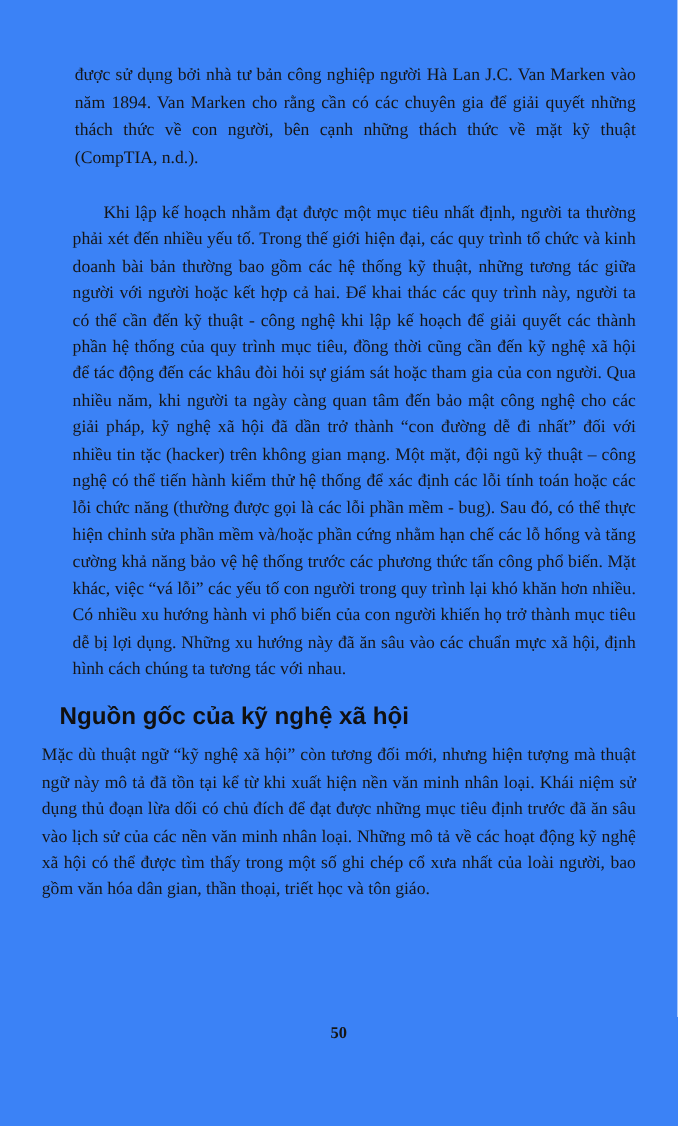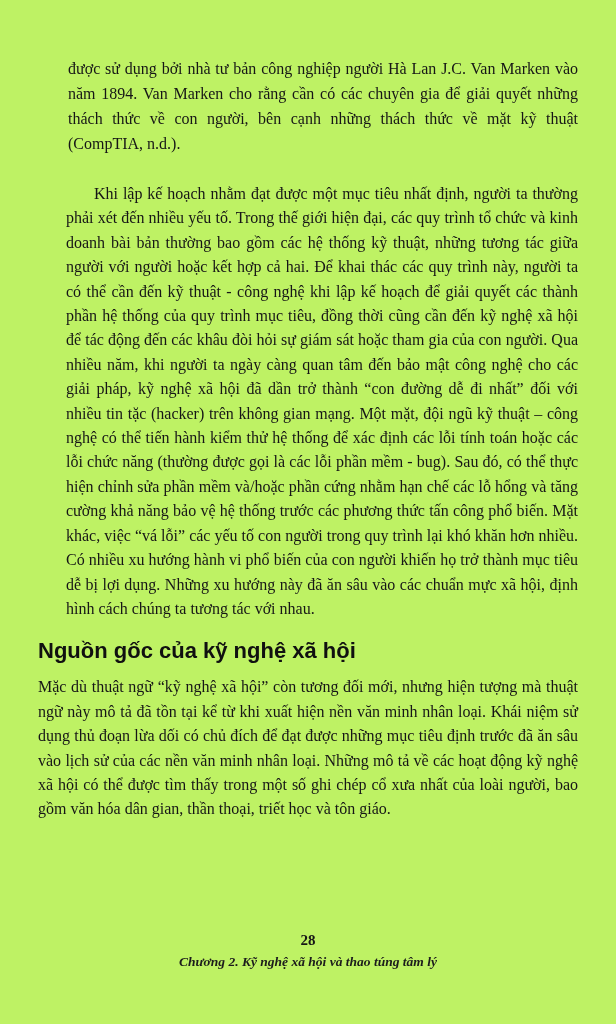--- a/index.html
+++ b/index.html
@@ -4,21 +4,21 @@
 <style>
   html, body {
     margin: 0;
     padding: 0;
     background: #ffffff;
   }
   .page {
     position: relative;
     width: 616px;
     height: 1024px;
-    background: #bef264;
+    background: #3b82f6;
     box-sizing: border-box;
     padding: 56px 38px 0 38px;
     font-family: "Liberation Serif", serif;
     color: #161616;
     overflow: hidden;
   }
   .quote {
     margin: 0 0 26px 30px;
     text-align: justify;
     font-size: 16px;
@@ -28,21 +28,21 @@
     margin: 0;
     text-align: justify;
     font-size: 16px;
     line-height: 24.4px;
   }
   .first-indent {
     text-indent: 28px;
     margin-left: 28px;
   }
   .section-heading {
-    margin: 16px 0 10px 0;
+    margin: 16px 0 10px 16px;
     font-family: "Liberation Sans", sans-serif;
     font-weight: bold;
     font-size: 22px;
     line-height: 28px;
     color: #101010;
   }
   .footer-area {
     position: absolute;
     left: 0;
     right: 0;
@@ -70,17 +70,16 @@
 
   <div class="quote">được sử dụng bởi nhà tư bản công nghiệp người Hà Lan J.C. Van Marken vào năm 1894. Van Marken cho rằng cần có các chuyên gia để giải quyết những thách thức về con người, bên cạnh những thách thức về mặt kỹ thuật (CompTIA, n.d.).</div>
 
   <p class="body-para first-indent">Khi lập kế hoạch nhằm đạt được một mục tiêu nhất định, người ta thường phải xét đến nhiều yếu tố. Trong thế giới hiện đại, các quy trình tổ chức và kinh doanh bài bản thường bao gồm các hệ thống kỹ thuật, những tương tác giữa người với người hoặc kết hợp cả hai. Để khai thác các quy trình này, người ta có thể cần đến kỹ thuật - công nghệ khi lập kế hoạch để giải quyết các thành phần hệ thống của quy trình mục tiêu, đồng thời cũng cần đến kỹ nghệ xã hội để tác động đến các khâu đòi hỏi sự giám sát hoặc tham gia của con người. Qua nhiều năm, khi người ta ngày càng quan tâm đến bảo mật công nghệ cho các giải pháp, kỹ nghệ xã hội đã dần trở thành “con đường dễ đi nhất” đối với nhiều tin tặc (hacker) trên không gian mạng. Một mặt, đội ngũ kỹ thuật – công nghệ có thể tiến hành kiểm thử hệ thống để xác định các lỗi tính toán hoặc các lỗi chức năng (thường được gọi là các lỗi phần mềm - bug). Sau đó, có thể thực hiện chỉnh sửa phần mềm và/hoặc phần cứng nhằm hạn chế các lỗ hổng và tăng cường khả năng bảo vệ hệ thống trước các phương thức tấn công phổ biến. Mặt khác, việc “vá lỗi” các yếu tố con người trong quy trình lại khó khăn hơn nhiều. Có nhiều xu hướng hành vi phổ biến của con người khiến họ trở thành mục tiêu dễ bị lợi dụng. Những xu hướng này đã ăn sâu vào các chuẩn mực xã hội, định hình cách chúng ta tương tác với nhau.</p>
 
   <h1 class="section-heading">Nguồn gốc của kỹ nghệ xã hội</h1>
 
   <p class="body-para">Mặc dù thuật ngữ “kỹ nghệ xã hội” còn tương đối mới, nhưng hiện tượng mà thuật ngữ này mô tả đã tồn tại kể từ khi xuất hiện nền văn minh nhân loại. Khái niệm sử dụng thủ đoạn lừa dối có chủ đích để đạt được những mục tiêu định trước đã ăn sâu vào lịch sử của các nền văn minh nhân loại. Những mô tả về các hoạt động kỹ nghệ xã hội có thể được tìm thấy trong một số ghi chép cổ xưa nhất của loài người, bao gồm văn hóa dân gian, thần thoại, triết học và tôn giáo.</p>
 
   <div class="footer-area">
-    <div class="page-number">28</div>
-    <div class="chapter-footer">Chương 2. Kỹ nghệ xã hội và thao túng tâm lý</div>
+    <div class="page-number">50</div>
   </div>
 
 </div>
 
 </body></html>

